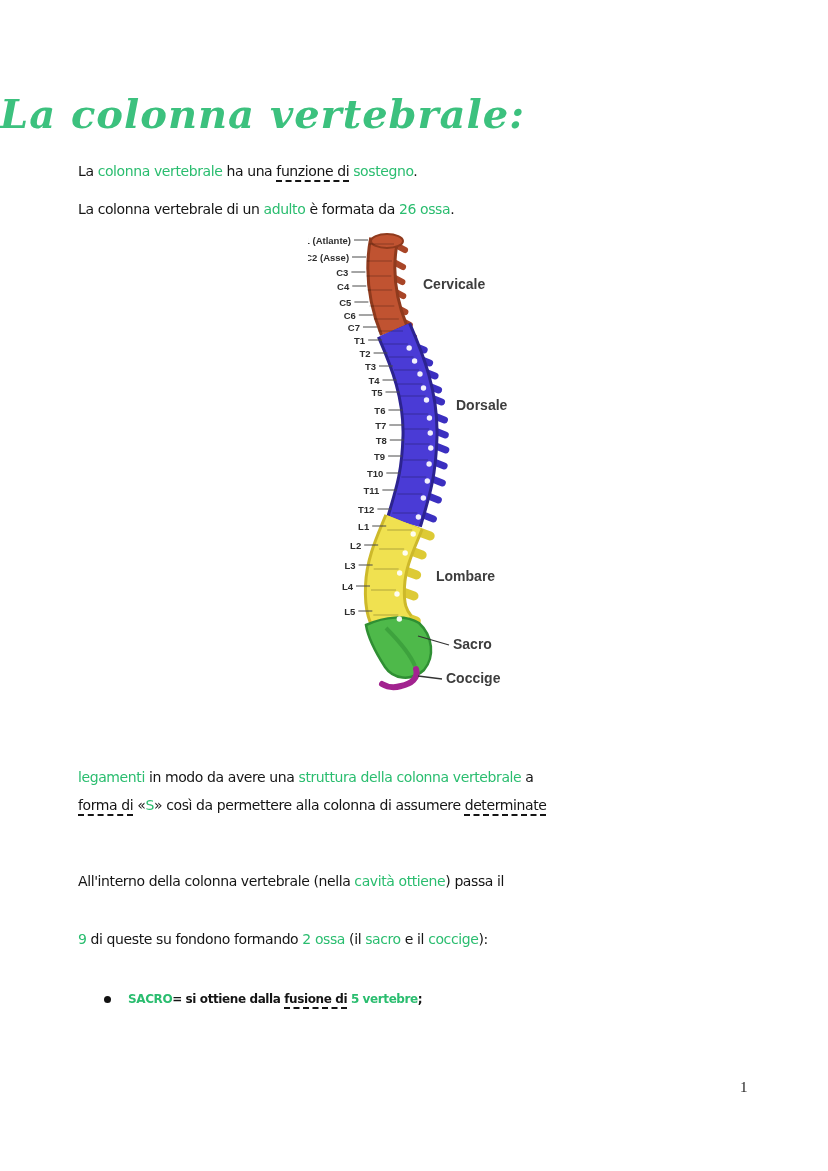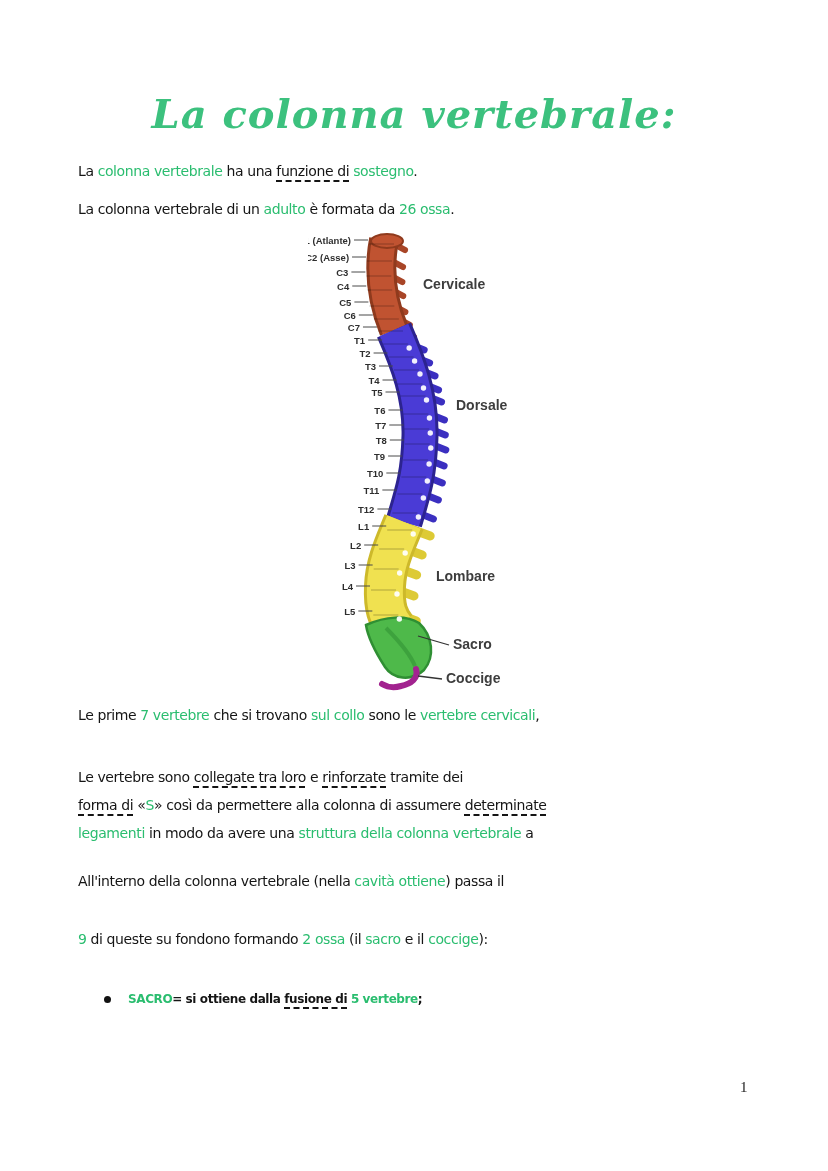--- a/index.html
+++ b/index.html
@@ -1,21 +1,21 @@
 <!DOCTYPE html>
 <html style="--accent: #2abd6f; --title-green: #3cc17e; --ink: #151515;"><head>
 <meta charset="utf-8">
 <style>
   html,body{margin:0;padding:0;}
   body{
     width:828px;height:1171px;background:#ffffff;position:relative;
     font-family:"DejaVu Sans",sans-serif;overflow:hidden;
   }
   .title{
-    position:absolute;top:90px;left:0;width:828px;text-align:center;
+    position:absolute;top:90px;left:0;width:828px;
     font-family:"DejaVu Serif",serif;font-style:italic;font-weight:700;
     font-size:40px;letter-spacing:1px;color:var(--title-green);
   }
   .para{
     position:absolute;left:78px;width:690px;color:var(--ink);
     font-weight:400;font-size:14px;letter-spacing:-0.4px;
   }
   .tline{height:28px;line-height:28px;white-space:nowrap;}
   .g{color:var(--accent);}
   .u{text-decoration:underline;text-decoration-style:dashed;
@@ -187,26 +187,24 @@
         <text x="128" y="355" class="rlabel">Lombare</text>
         <line x1="141" y1="419" x2="110" y2="410" stroke="#333" stroke-width="1.3"></line>
         <text x="145" y="423" class="rlabel">Sacro</text>
         <line x1="134" y1="453" x2="110" y2="450" stroke="#333" stroke-width="1.3"></line>
         <text x="138" y="457" class="rlabel">Coccige</text>
       </g>
   </svg>
 </div>
 
 <div class="para" style="top:701px">
-    <div class="tline"><span>Le prime </span><span class="g">7 vertebre</span><span> che si trovano </span><span class="g">sul collo</span><span> sono le </span><span class="g">vertebre cervicali</span><span>,</span></div>
   </div>
 <div class="para" style="top:763px">
-    <div class="tline"><span>Le vertebre sono </span><span class="u">collegate tra loro</span><span> e </span><span class="u">rinforzate</span><span> tramite dei</span></div>
+    <div class="tline"><span class="g">legamenti</span><span> in modo da avere una </span><span class="g">struttura della colonna vertebrale</span><span> a</span></div>
     <div class="tline"><span class="u">forma di</span><span> «</span><span class="g">S</span><span>» così da permettere alla colonna di assumere </span><span class="u">determinate</span></div>
-    <div class="tline"><span class="g">legamenti</span><span> in modo da avere una </span><span class="g">struttura della colonna vertebrale</span><span> a</span></div>
   </div>
 <div class="para" style="top:867px">
     <div class="tline"><span>All'interno della colonna vertebrale (nella </span><span class="g">cavità ottiene</span><span>) passa il</span></div>
   </div>
 <div class="para" style="top:925px">
     <div class="tline"><span class="g">9</span><span> di queste su fondono formando </span><span class="g">2 ossa</span><span> (il </span><span class="g">sacro</span><span> e il </span><span class="g">coccige</span><span>):</span></div>
   </div>
 
 <div class="bullets">
   <div class="bullet-row">

